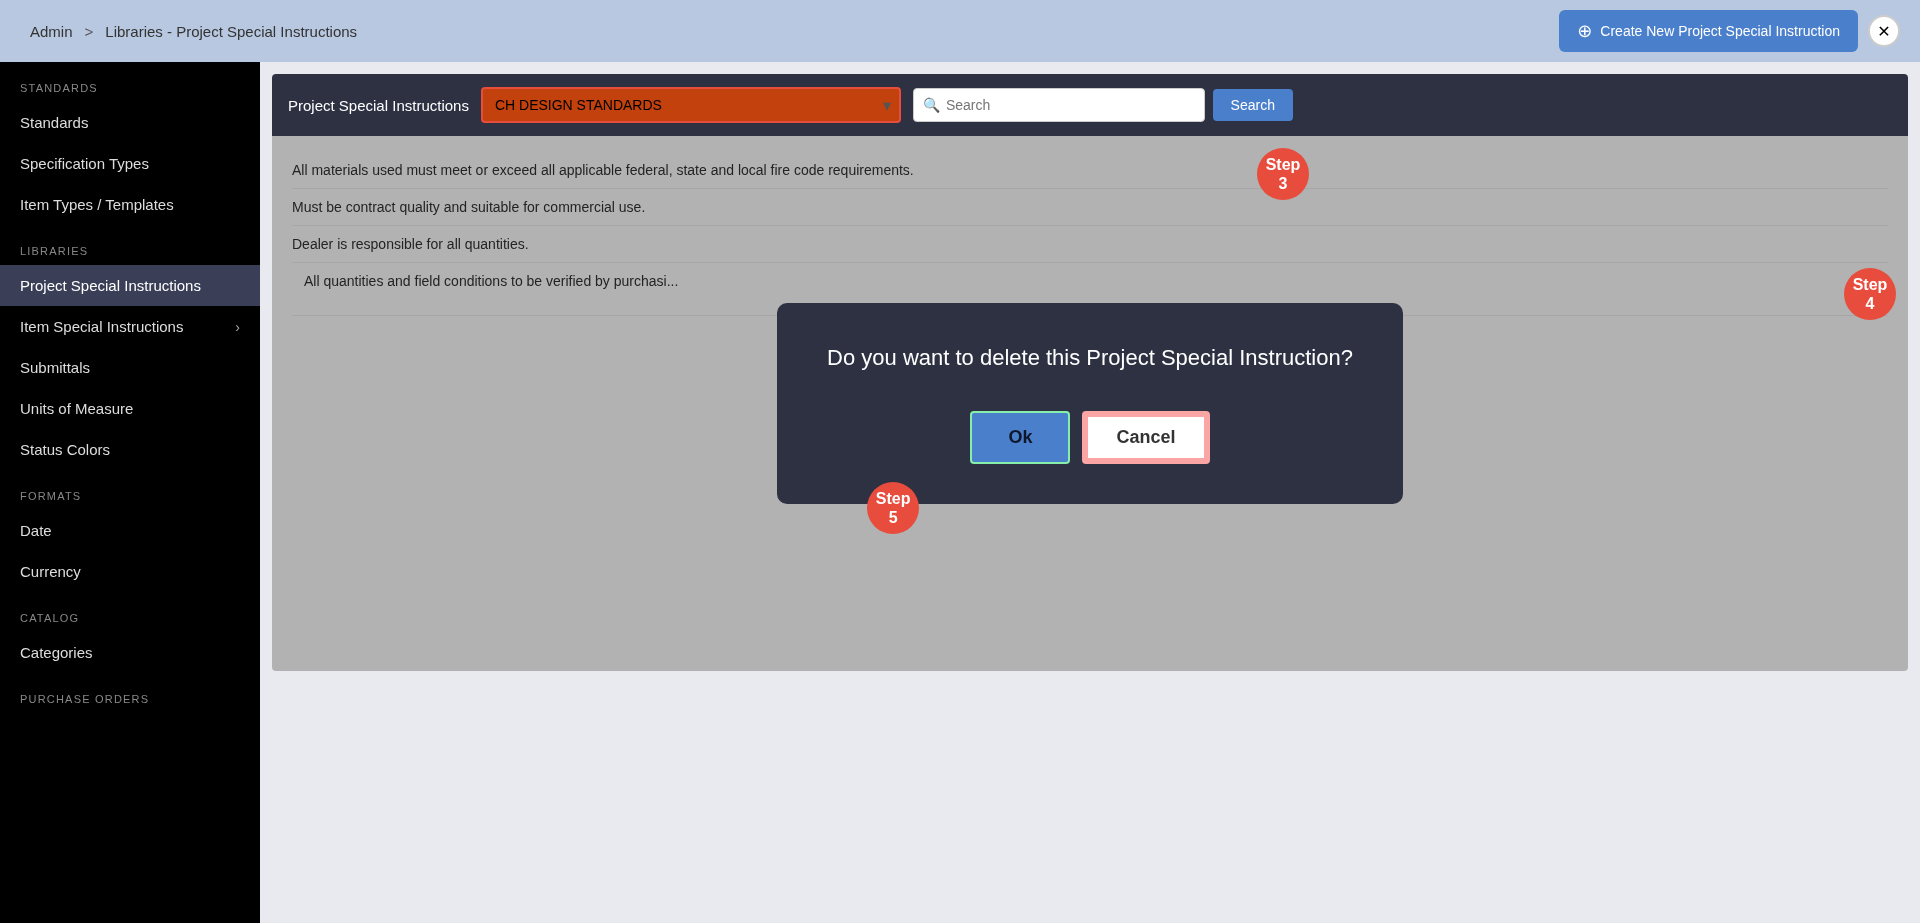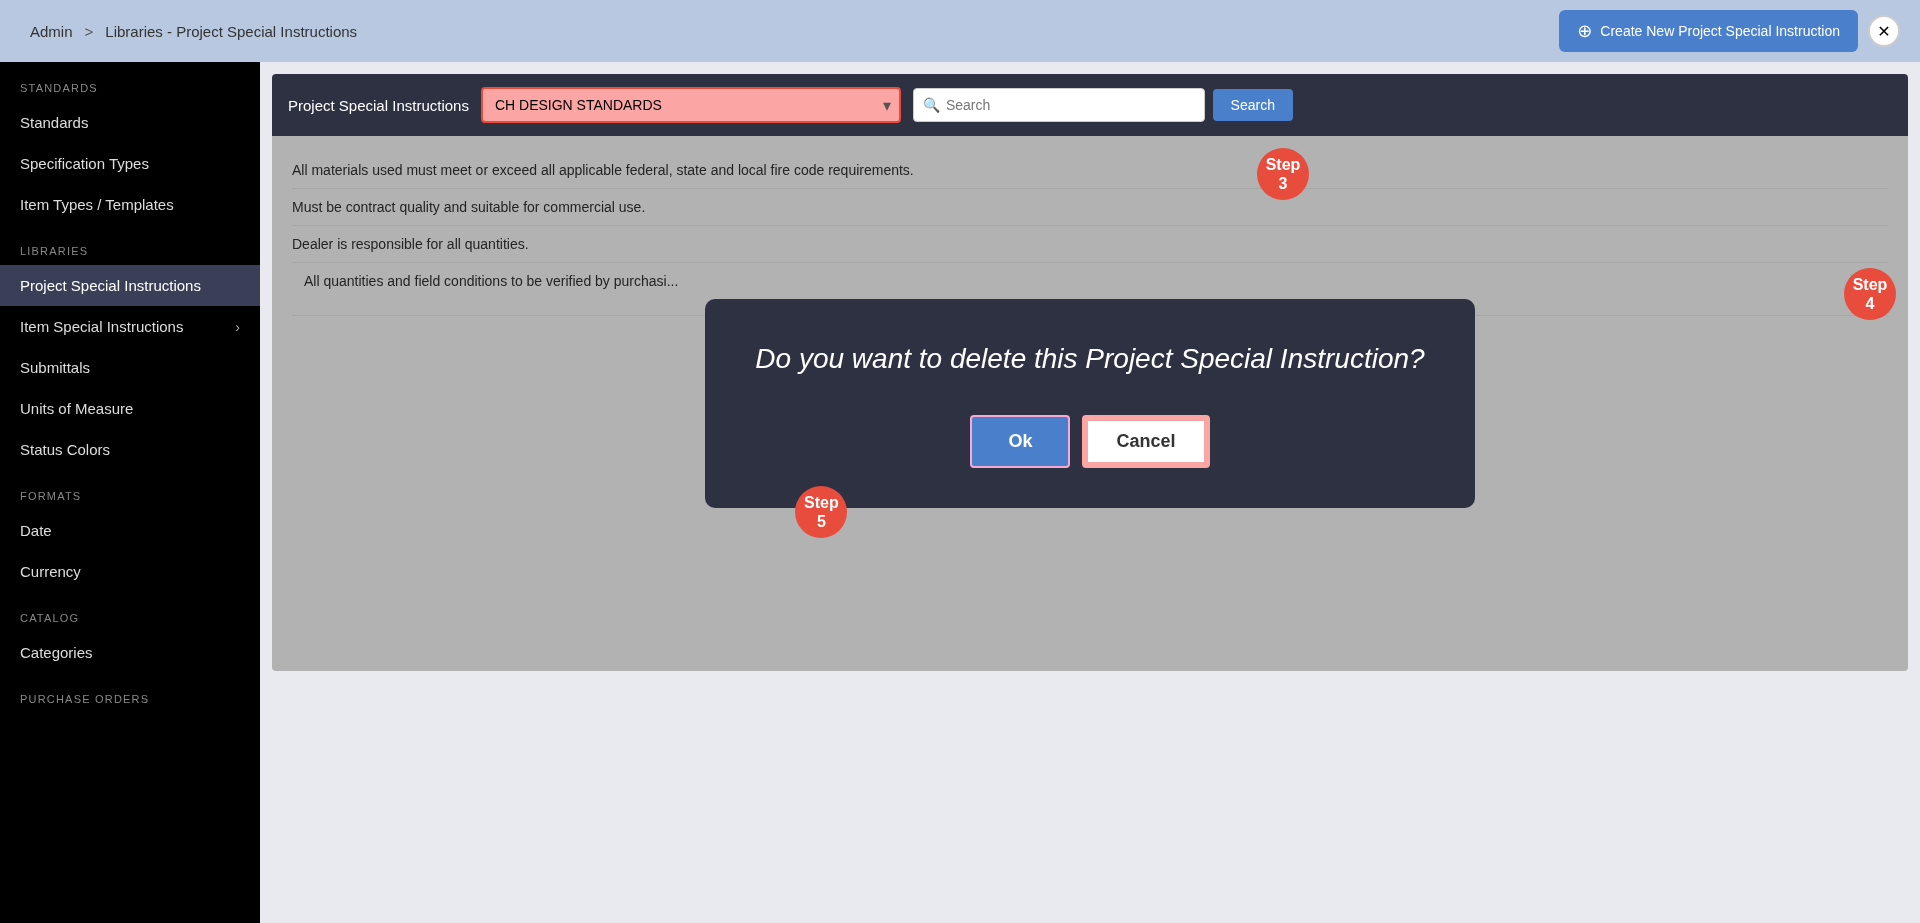--- a/index.html
+++ b/index.html
@@ -125,21 +125,21 @@
     }
     .panel-select-wrapper {
       position: relative;
       flex: 1;
       max-width: 420px;
     }
     .panel-select {
       width: 100%;
       border: 2px solid #e74c3c;
       border-radius: 4px;
-      background: #fca5a5;
+      background: #c2410c;
       padding: 8px 36px 8px 12px;
       font-size: 14px;
       appearance: none;
       cursor: pointer;
     }
     .panel-select-chevron {
       position: absolute;
       right: 10px;
       top: 50%;
       transform: translateY(-50%);
@@ -226,35 +226,34 @@
     }
     .modal {
       background: #2d3142;
       border-radius: 10px;
       padding: 40px 50px;
       min-width: 380px;
       text-align: center;
       color: white;
     }
     .modal-title {
-      font-size: 28px;
+      font-size: 22px;
       font-weight: 500;
       margin-bottom: 37px;
       line-height: 1.4;
-      font-style: italic;
     }
     .modal-buttons {
       display: flex;
       gap: 12px;
       justify-content: center;
     }
     .modal-ok-btn {
       background: #4a7fcb;
-      color: #ffffff;
-      border: 2px solid #f9a8d4;
+      color: #0f172a;
+      border: 2px solid #86efac;
       border-radius: 4px;
       padding: 10px 36px;
       font-size: 18px;
       font-weight: 600;
       cursor: pointer;
     }
     .modal-cancel-btn {
       background: white;
       color: #333;
       border: 6px solid #fca5a5;

